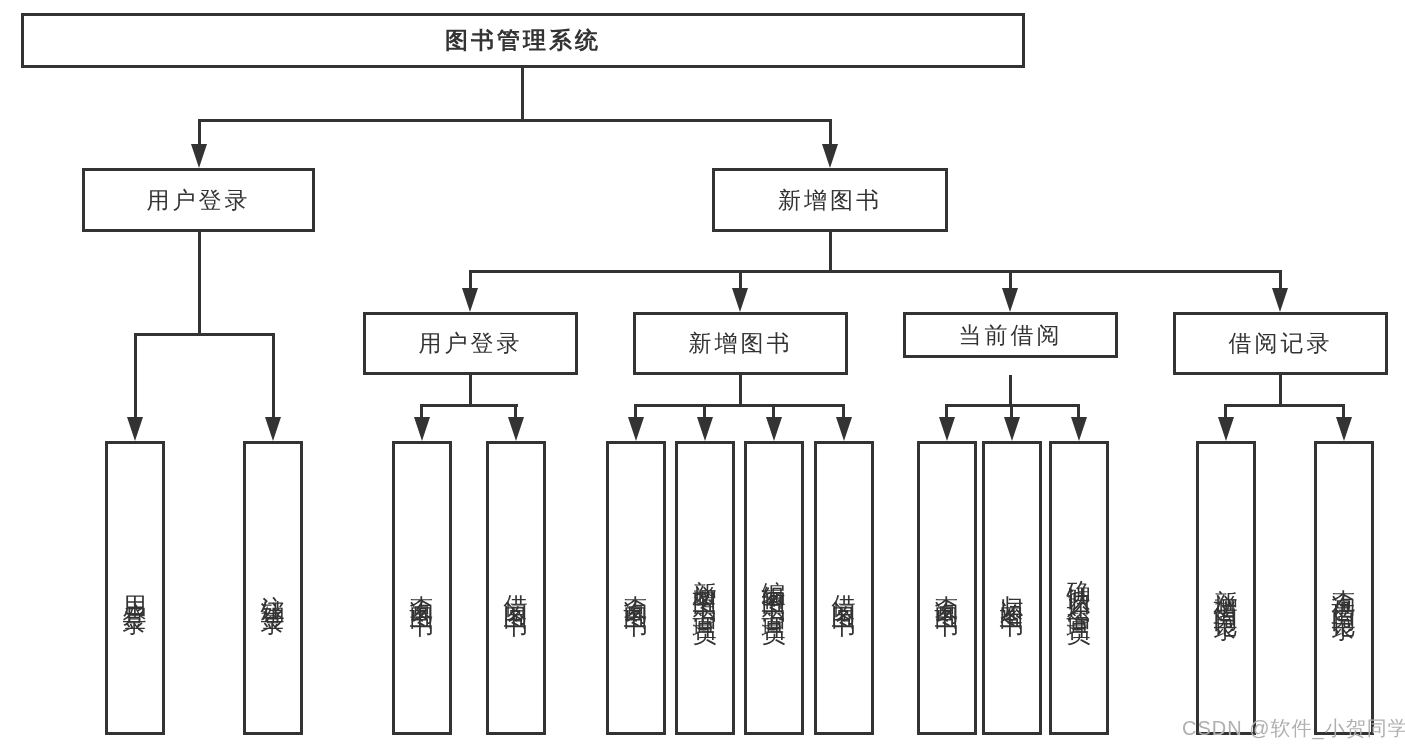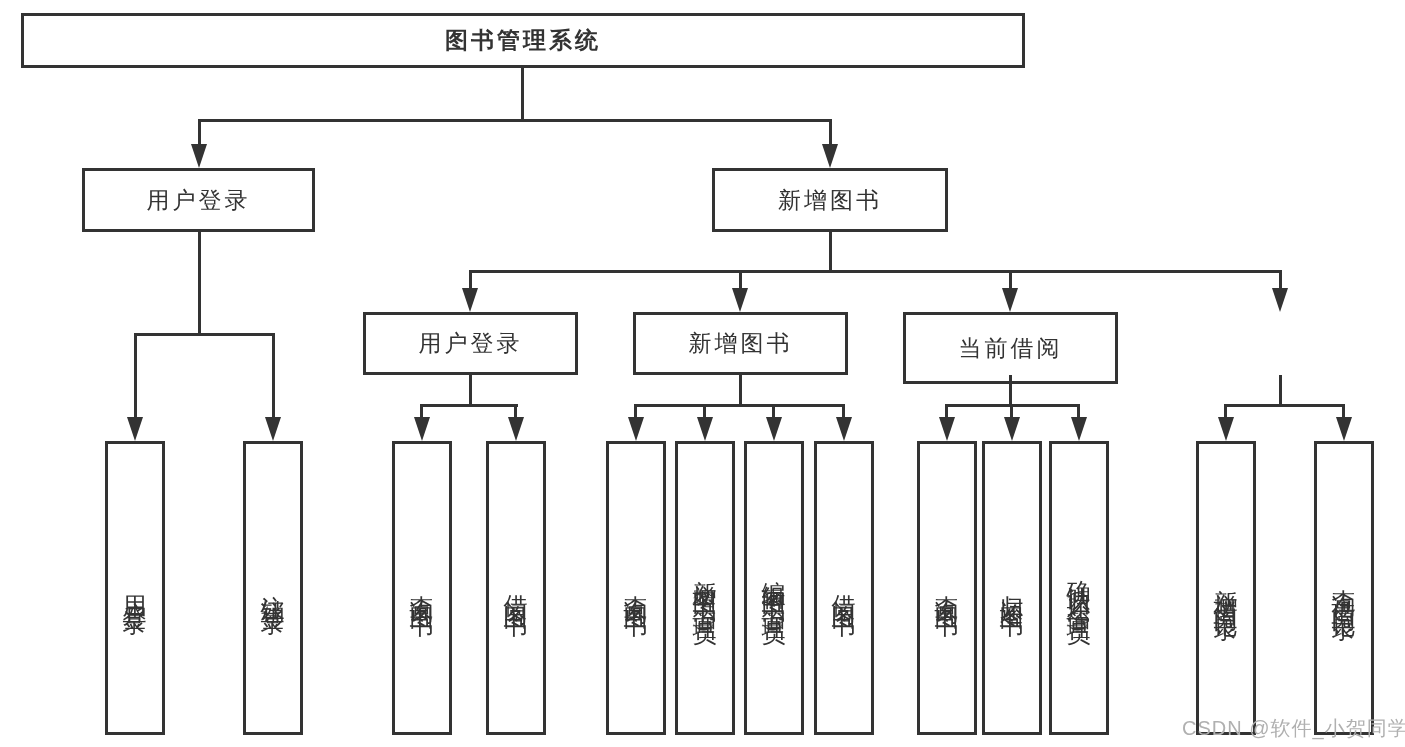--- a/index.html
+++ b/index.html
@@ -81,21 +81,22 @@
   <div class="vline" style="left:739px; top:270px; width:3px; height:20px;"></div>
   <div class="vline" style="left:1009px; top:270px; width:3px; height:20px;"></div>
   <div class="vline" style="left:1279px; top:270px; width:3px; height:20px;"></div>
   <div class="arrow" style="left:462px; top:288px;"></div>
   <div class="arrow" style="left:732px; top:288px;"></div>
   <div class="arrow" style="left:1002px; top:288px;"></div>
   <div class="arrow" style="left:1272px; top:288px;"></div>
 
   <div class="box hlabel" style="left:363px; top:312px; width:215px; height:63px;">用户登录</div>
   <div class="box hlabel" style="left:633px; top:312px; width:215px; height:63px;">新增图书</div>
-  <div class="box hlabel" style="left:903px; top:312px; width:215px; height:72px;">当前借阅</div>
+  <div class="box hlabel" style="left:903px; top:312px; width:215px; height:46px;">当前借阅</div>
+  <div class="box hlabel" style="left:1173px; top:312px; width:215px; height:63px;">借阅记录</div>
 
   <div class="vline" style="left:469px; top:375px; width:3px; height:32px;"></div>
   <div class="hline" style="left:420px; top:404px; width:98px; height:3px;"></div>
   <div class="vline" style="left:420px; top:404px; width:3px; height:15px;"></div>
   <div class="vline" style="left:514px; top:404px; width:3px; height:15px;"></div>
   <div class="arrow" style="left:414px; top:417px;"></div>
   <div class="arrow" style="left:508px; top:417px;"></div>
 
   <div class="vline" style="left:739px; top:375px; width:3px; height:32px;"></div>
   <div class="hline" style="left:634px; top:404px; width:211px; height:3px;"></div>

